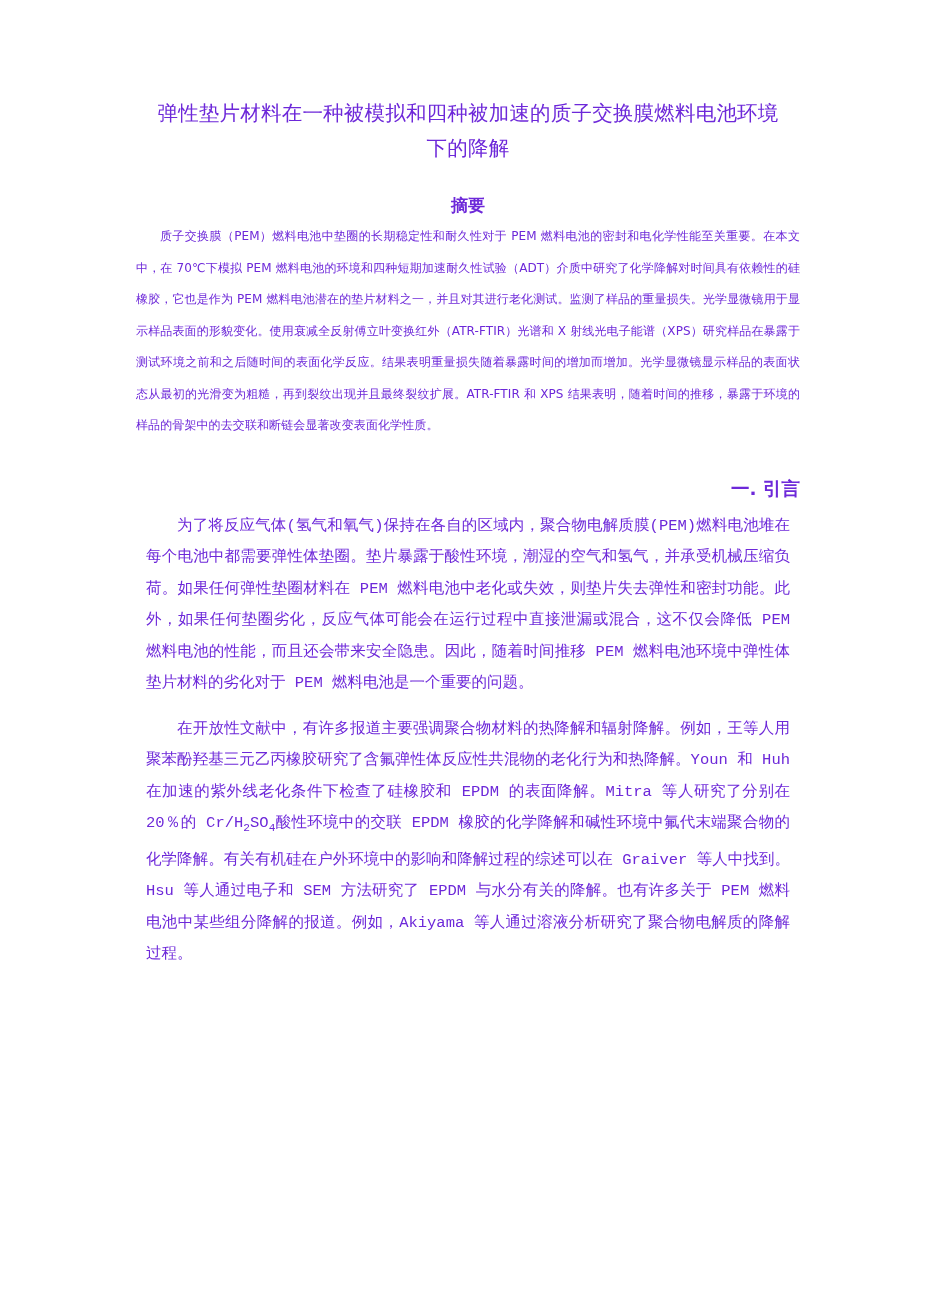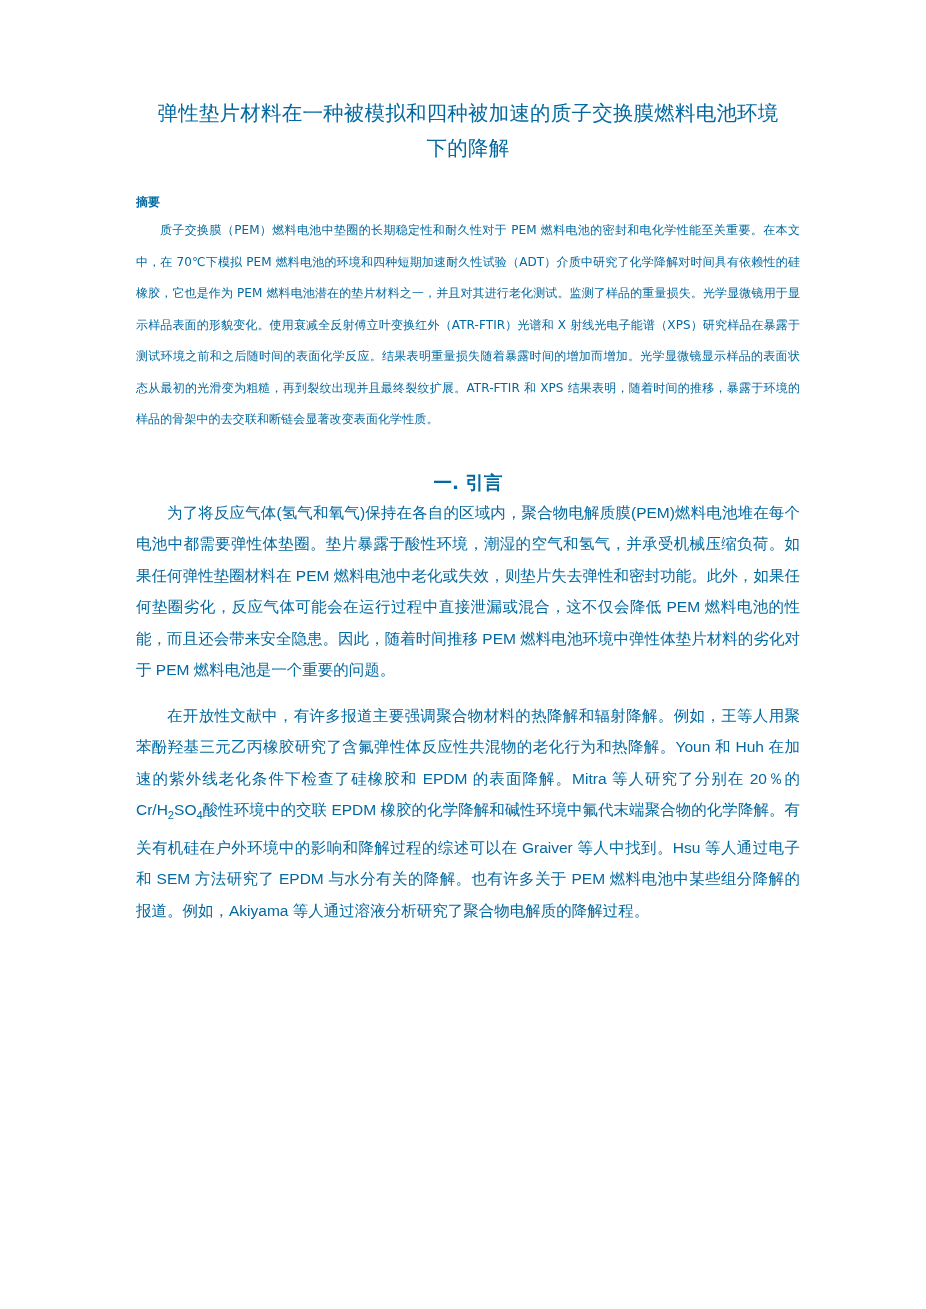--- a/index.html
+++ b/index.html
@@ -6,43 +6,44 @@
     margin: 0;
     padding: 0;
     background: #ffffff;
   }
   .page {
     width: 926px;
     height: 1309px;
     position: relative;
     background: #ffffff;
     font-family: "Liberation Serif", serif;
-    color: #0369a1;
+    color: #6d28d9;
     box-sizing: border-box;
     overflow: hidden;
   }
   .content {
     position: absolute;
     left: 136px;
     top: 96px;
     width: 664px;
   }
   .doc-title {
     font-family: "DejaVu Sans", sans-serif;
     font-size: 20.5px;
     line-height: 35px;
     text-align: center;
     font-weight: 400;
     letter-spacing: 0.2px;
     margin: 0 14px;
   }
   .abstract-heading {
     font-family: Liberation Mono, monospace;
-    font-size: 12px;
+    font-size: 17px;
     font-weight: bold;
+    text-align: center;
     margin-top: 28px;
     margin-bottom: 4px;
   }
   p.body-text {
     font-family: "DejaVu Sans", sans-serif;
     font-size: 15px;
     line-height: 31.5px;
     text-align: justify;
     text-justify: inter-ideograph;
     margin: 0;
@@ -52,29 +53,29 @@
   p.abstract-text {
     font-size: 12px;
     line-height: 31.5px;
   }
   .section-heading {
     font-family: "DejaVu Sans", sans-serif;
     font-size: 18.5px;
     font-weight: bold;
     margin-top: 34px;
     margin-bottom: 2px;
-    text-align: center;
+    text-align: right;
   }
   p.intro-text {
-    font-family: Liberation Sans, sans-serif;
+    font-family: Liberation Mono, monospace;
     font-size: 15.5px;
     line-height: 31.5px;
     text-align: justify;
     text-justify: inter-ideograph;
-    margin: 0;
+    margin: 10px;
     text-indent: 2em;
   }
   p.intro-text.second {
     margin-top: 14px;
   }
   sub { font-size: 0.72em; }
 </style>
 </head>
 <body>
 

